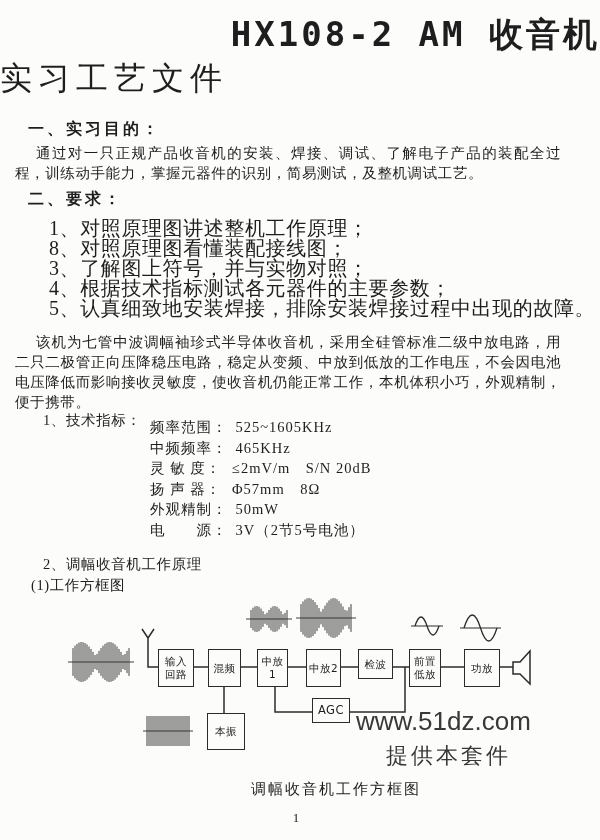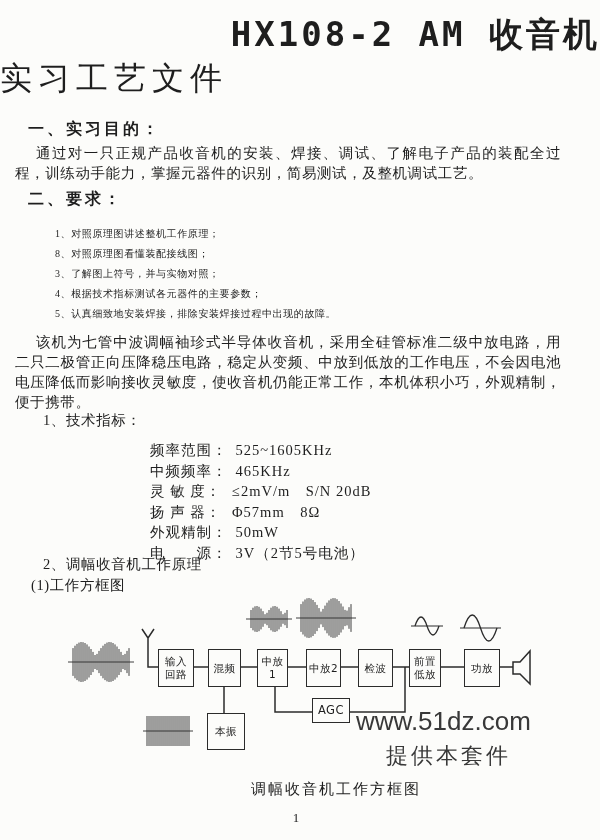--- a/index.html
+++ b/index.html
@@ -23,26 +23,26 @@
     left:28px;margin:0;
     font-family:"DejaVu Sans","Liberation Sans",sans-serif;
     font-size:16px;font-weight:bold;letter-spacing:3px;white-space:nowrap;
   }
   .body{
     left:15px;width:546px;margin:0;
     font-size:14.5px;line-height:20px;letter-spacing:0.6px;
     text-indent:21px;text-align:justify;
   }
   .li{
-    left:43px;margin:12px;font-size:10px;line-height:20px;letter-spacing:0.6px;white-space:nowrap;
+    left:43px;margin:6px;font-size:20px;line-height:20px;letter-spacing:0.6px;white-space:nowrap;
   }
   .sub{
     margin:0;font-size:14.5px;letter-spacing:0.6px;white-space:nowrap;
   }
-  .specs{left:150px;top:441px;}
+  .specs{left:150px;top:418px;}
   .spec-row{height:20.5px;font-size:14.5px;letter-spacing:1px;white-space:nowrap;}
   .spec-label{display:inline-block;min-width:74px;}
   .spec-value{margin-left:8px;}
   
   .diagram{left:0;top:595px;width:600px;height:245px;}
   .diagram svg{position:absolute;left:0;top:0;}
   .dbox{
     position:absolute;box-sizing:border-box;border:1.6px solid #2b2b2b;background:#fcfcfa;
     display:flex;align-items:center;justify-content:center;text-align:center;
     font-family:"DejaVu Sans","Liberation Sans",sans-serif;
@@ -126,21 +126,21 @@
       <g>
           <path d="M147.0 121V151M149.0 121V151M151.0 121V151M153.0 121V151M155.0 121V151M157.0 121V151M159.0 121V151M161.0 121V151M163.0 121V151M165.0 121V151M167.0 121V151M169.0 121V151M171.0 121V151M173.0 121V151M175.0 121V151M177.0 121V151M179.0 121V151M181.0 121V151M183.0 121V151M185.0 121V151M187.0 121V151M189.0 121V151M143 136H193" stroke="#2b2b2b" stroke-width="0.9" fill="none"></path>
         </g>
     </svg>
 
     <div class="dbox" style="left:158px;top:54px;width:36px;height:38px">输入
 回路</div>
     <div class="dbox" style="left:208px;top:54px;width:33px;height:38px">混频</div>
     <div class="dbox" style="left:257px;top:54px;width:31px;height:38px">中放1</div>
     <div class="dbox" style="left:306px;top:54px;width:35px;height:38px">中放2</div>
-    <div class="dbox" style="left:358px;top:54px;width:35px;height:38px">检波</div>
+    <div class="dbox" style="left:358px;top:54px;width:35px;height:30px">检波</div>
     <div class="dbox" style="left:409px;top:54px;width:32px;height:38px">前置
 低放</div>
     <div class="dbox" style="left:464px;top:54px;width:36px;height:38px">功放</div>
     <div class="dbox" style="left:207px;top:118px;width:38px;height:37px">本振</div>
     <div class="dbox" style="left:312px;top:103px;width:38px;height:25px;font-size:11.5px">AGC</div>
 
     <div class="abs wm1">www.51dz.com</div>
     <div class="abs caption">调幅收音机工作方框图</div>
 
     <div class="abs wm2">提供本套件</div>

